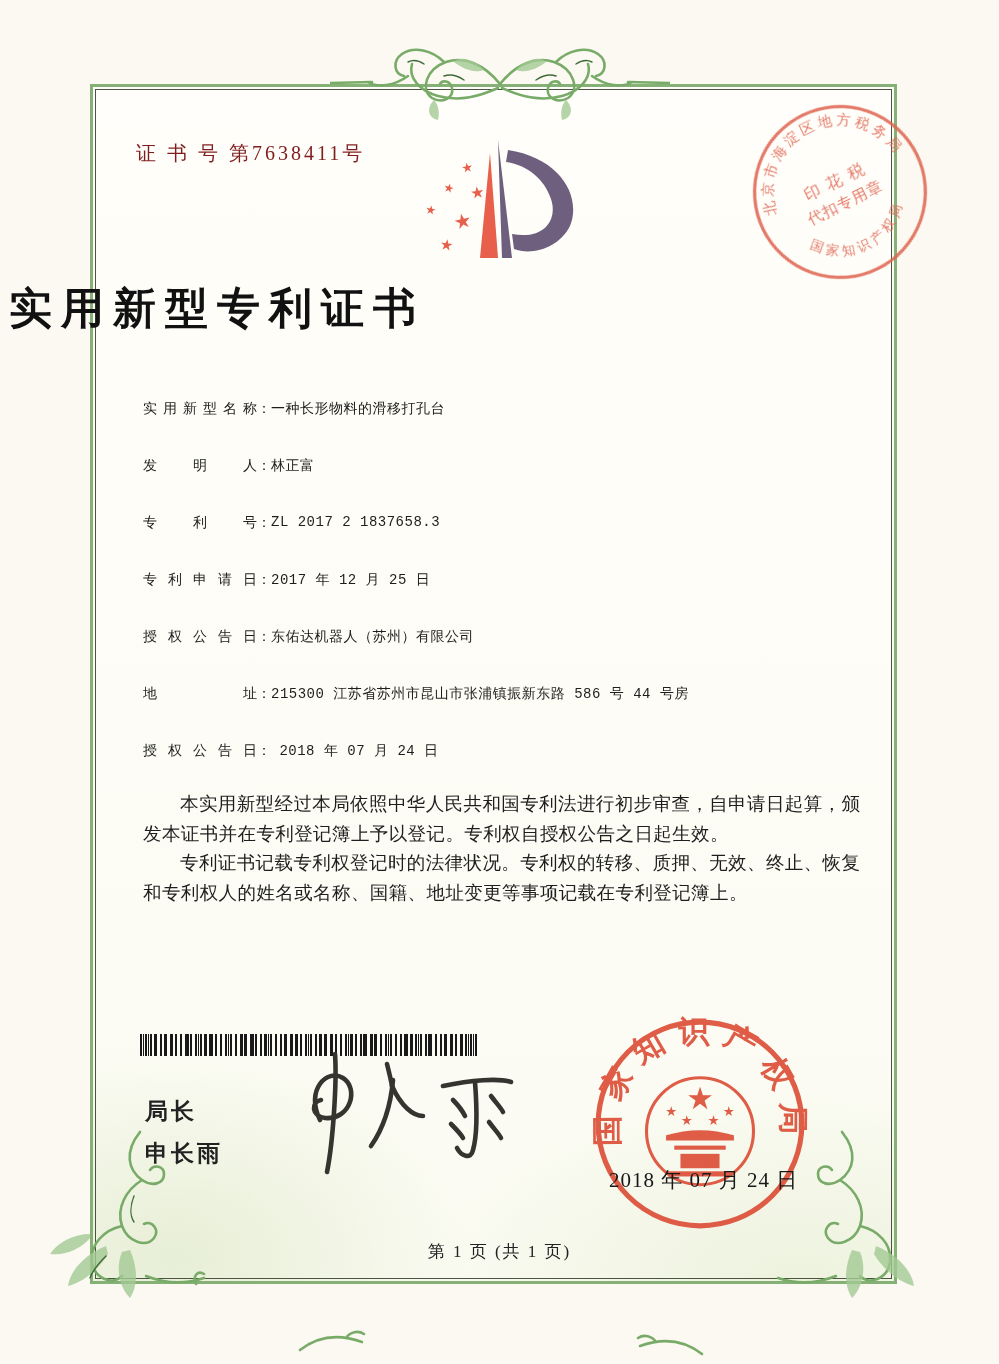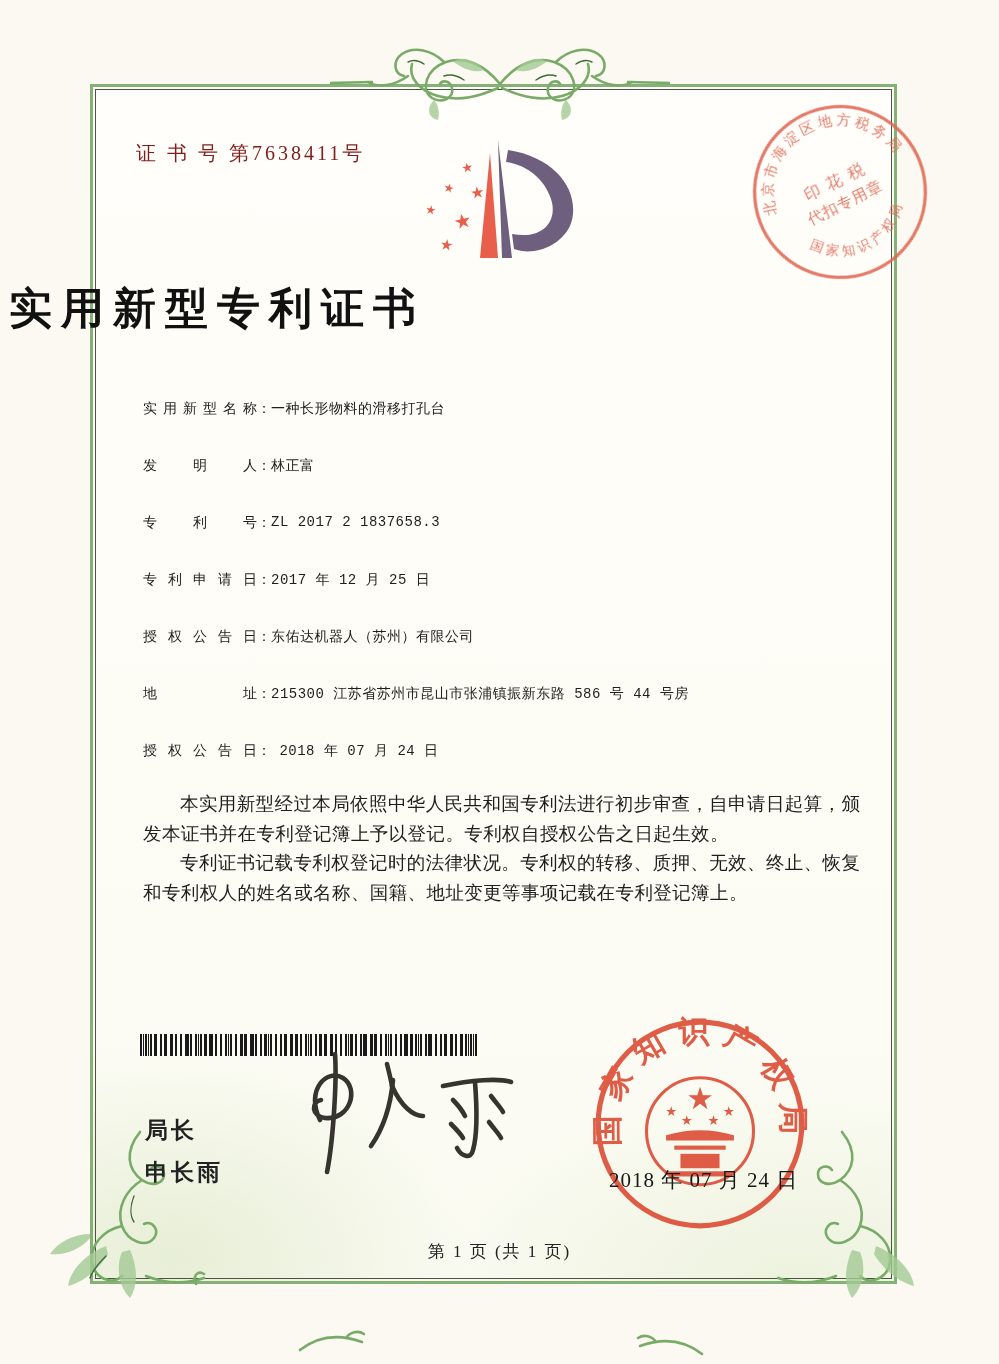--- a/index.html
+++ b/index.html
@@ -57,21 +57,21 @@
   .barcode{
     position:absolute;left:140px;top:1034px;width:340px;height:22px;z-index:3;
     background:
       repeating-linear-gradient(90deg,#191919 0 2px,transparent 2px 5px),
       repeating-linear-gradient(90deg,#191919 0 1px,transparent 1px 8px),
       repeating-linear-gradient(90deg,transparent 0 3px,#191919 3px 4px,transparent 4px 11px);
   }
   .signer{
     position:absolute;left:145px;top:1090px;z-index:3;
     font-family:"Liberation Sans","DejaVu Sans",sans-serif;
-    font-size:23px;font-weight:600;letter-spacing:3px;line-height:42px;color:#222;margin-top:19px;
+    font-size:23px;font-weight:600;letter-spacing:3px;line-height:42px;color:#222;
   }
   .signature{position:absolute;left:275px;top:1042px;z-index:4;}
   .agency-seal{position:absolute;left:592px;top:1016px;z-index:3;filter:blur(.3px);opacity:.92;}
   .seal-date{
     position:absolute;left:609px;top:1166px;z-index:5;
     font-size:21px;letter-spacing:1px;color:#181818;white-space:nowrap;
   }
   .footer{
     position:absolute;left:0;top:1240px;width:100%;text-align:center;z-index:3;
     font-size:17px;letter-spacing:2px;color:#222;

